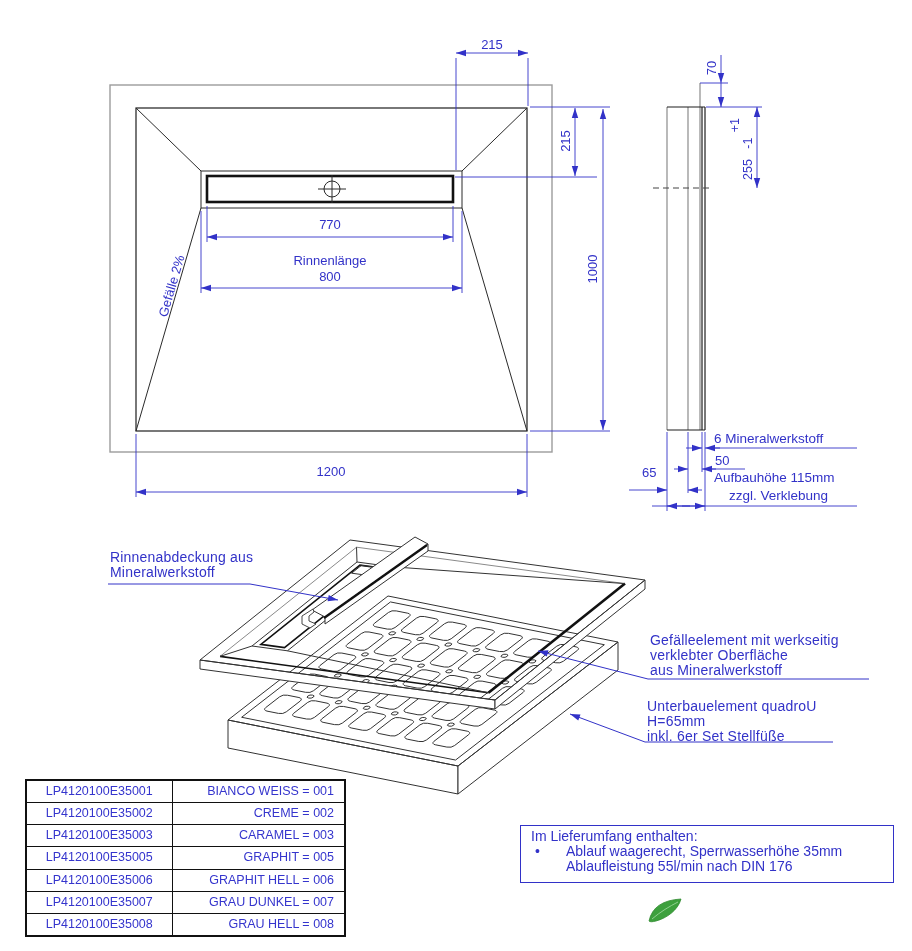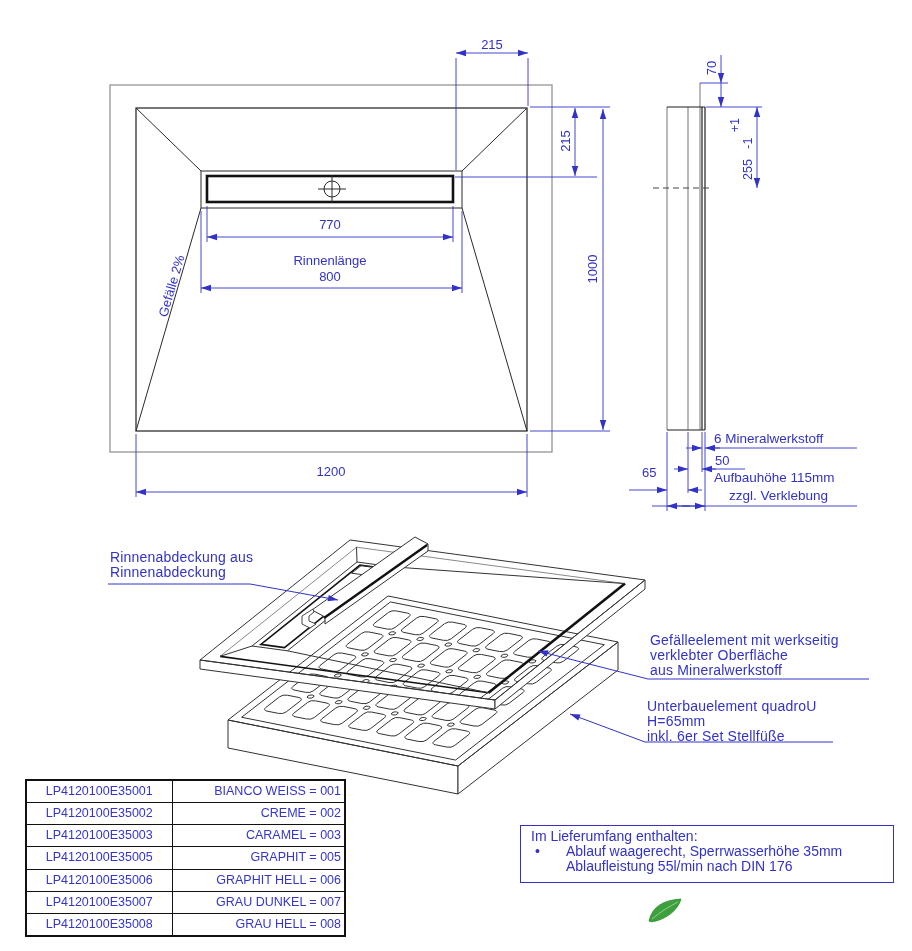--- a/index.html
+++ b/index.html
@@ -30,21 +30,21 @@
   .tol .plus{display:block;text-align:right;padding-right:4px;}
 
   
   #article-table{position:absolute;left:25px;top:779px;width:319px;height:158px;
      border-collapse:collapse;table-layout:fixed;color:#3535cd;font-size:12.5px;}
   #article-table th,#article-table td{border:1px solid #111;padding:0;overflow:hidden;white-space:nowrap;}
   #article-table{border:2px solid #111;}
   #article-table th{font-weight:bold;font-size:13px;line-height:14px;height:29px;text-align:center;}
   #article-table td{height:16px;line-height:15px;}
   #article-table td.c1{text-align:center;}
-  #article-table td.c2{text-align:right;padding-right:3px;}
+  #article-table td.c2{text-align:right;padding-right:10px;}
 
   
   #delivery-box{position:absolute;left:520px;top:825px;width:372px;height:56px;
      border:1.6px solid #3232c8;color:#3232c8;font-size:14px;line-height:15px;}
   #delivery-box .title{position:absolute;left:10px;top:3px;}
   #delivery-box .bullet{position:absolute;left:14px;top:18px;}
   #delivery-box .l1{position:absolute;left:45px;top:18px;white-space:nowrap;}
   #delivery-box .l2{position:absolute;left:45px;top:33px;white-space:nowrap;}
 </style>
 </head>
@@ -272,21 +272,21 @@
   <span style="margin-left:7px;">-1</span>
 </div>
 <div class="t" style="left:714px;top:432px;font-size:13.5px;">6 Mineralwerkstoff</div>
 <div class="t" style="left:715px;top:454px;">50</div>
 <div class="t" style="left:642px;top:466px;">65</div>
 <div class="t" style="left:714px;top:471px;font-size:13.5px;">Aufbauhöhe 115mm</div>
 <div class="t" style="left:729px;top:489px;font-size:13.5px;">zzgl. Verklebung</div>
 
 <div class="lbl" style="left:110px;top:550px;">
   <div>Rinnenabdeckung aus</div>
-  <div>Rinnenabdeckung</div>
+  <div>Mineralwerkstoff</div>
 </div>
 <div class="lbl" style="left:650px;top:633px;">
   <div>Gefälleelement mit werkseitig</div>
   <div>verklebter Oberfläche</div>
   <div>aus Mineralwerkstoff</div>
 </div>
 <div class="lbl" style="left:647px;top:699px;">
   <div>Unterbauelement quadroU</div>
   <div>H=65mm</div>
   <div>inkl. 6er Set Stellfüße</div>

